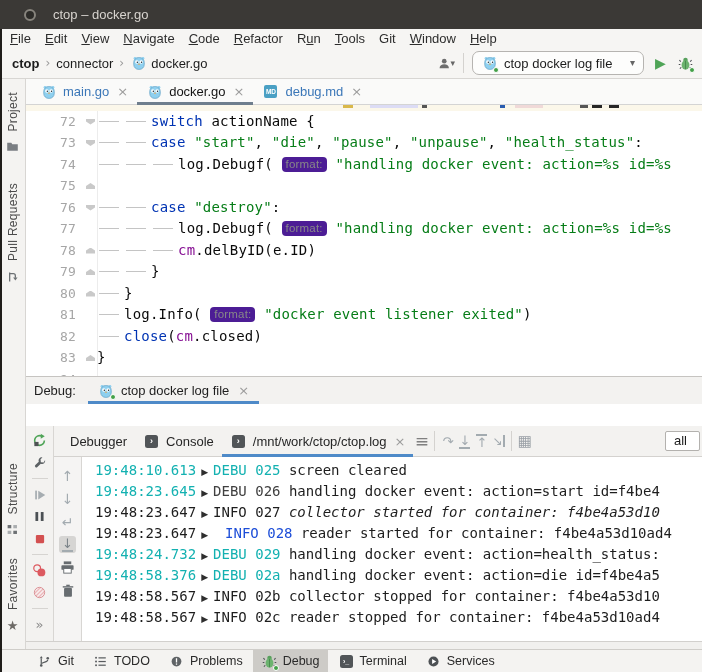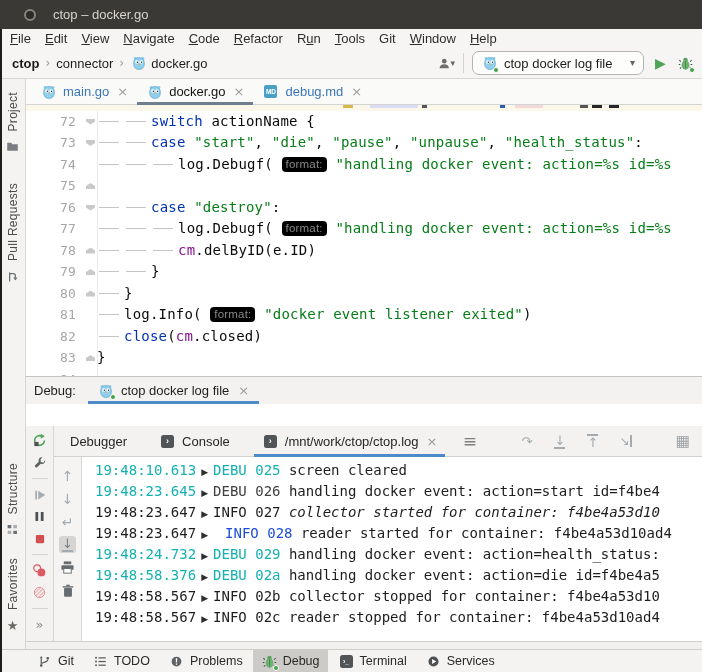--- a/index.html
+++ b/index.html
@@ -48,21 +48,21 @@
 .cl.partial{background:#fbf7ea}
 .cl .num{width:58px;flex:none;text-align:right;padding-right:8px;color:#a6a6a6;font-size:13px}
 .cl .foldc{width:13px;flex:none;position:relative}
 .fold-mark{position:absolute;left:2px;top:8px;width:9px;height:6px;background:#c9c9c9}
 .fm-down{clip-path:polygon(0 0,100% 0,100% 50%,50% 100%,0 50%)}
 .fm-up{clip-path:polygon(50% 0,100% 50%,100% 100%,0 100%,0 50%)}
 .cl .code{flex:1;overflow:hidden}
 .tabch{display:inline-block;width:27px;height:21.5px;position:relative;vertical-align:top}
 .tabch::before{content:"";position:absolute;left:2px;right:5px;top:10px;height:1px;background:#c4c4c4}
 .kw{color:#0033b3}.str{color:#067d17}.fld{color:#871094}.pl{color:#0a0a0a}
-.hint{display:inline-block;background:#000000;color:#888;border-radius:4px;padding:0 4px;
+.hint{display:inline-block;background:#4c1d95;color:#888;border-radius:4px;padding:0 4px;
   font:11.5px "Liberation Sans",sans-serif;line-height:15px;vertical-align:1px}
 .frag{position:absolute;bottom:3px;height:5px}
 
 #crumb-bar{position:absolute;left:26px;top:378px;width:676px;height:20px;background:#f1f0ee;
   border-top:1px solid #d9d7d4;display:flex;align-items:center;padding-left:89px;font-size:12.5px;color:#333}
 
 #debug-header{position:absolute;left:26px;top:376px;width:676px;height:28px;background:#f3f2f0;
   border-top:1px solid #c6c4c1;display:flex;align-items:center;font-size:13px;color:#1e1e1e}
 #debug-label{margin-left:8px}
 #session-tab{display:flex;align-items:center;gap:6px;height:100%;padding:0 10px;margin-left:12px;position:relative}
@@ -70,21 +70,21 @@
 #session-tab .x{color:#9b9b9b;font-size:13px;margin-left:3px}
 
 #debug-controls{position:absolute;left:26px;top:426px;width:28px;height:215px;background:#f3f2f0;
   border-right:1px solid #d8d6d3;display:flex;flex-direction:column;align-items:center;padding-top:6px;gap:5px}
 .hsep{width:16px;height:1px;background:#d6d4d1;margin:2px 0}
 
 #console-strip{position:absolute;left:54px;top:457px;width:28px;height:184px;background:#f5f4f3;
   border-right:1px solid #d8d6d3;display:flex;flex-direction:column;align-items:center;padding-top:10px;gap:6px}
 
 #debug-toolbar{position:absolute;left:54px;top:426px;width:648px;height:31px;background:#f3f2f0;
-  border-bottom:1px solid #d4d2cf;display:flex;align-items:center;font-size:13px;color:#262626;padding-left:8px;gap:16px}
+  border-bottom:1px solid #d4d2cf;display:flex;align-items:center;font-size:13px;color:#262626;padding-left:8px;gap:0}
 .dtab{display:flex;align-items:center;gap:6px;height:100%;padding:0 8px;position:relative}
 .dtab.active::after{content:"";position:absolute;left:0;right:0;bottom:-1px;height:3px;background:#4e8ac8}
 .dtab .x{color:#9b9b9b;font-size:13px;margin-left:2px}
 #all-box{margin-left:auto;margin-right:2px;background:#fff;border:1px solid #b3b1ae;border-radius:2px;
   padding:1px 12px 2px 8px;font-size:13px;color:#1a1a1a}
 
 #log{position:absolute;left:82px;top:457px;width:620px;height:184px;background:#fff;overflow:hidden;
   font-family:"DejaVu Sans Mono","Liberation Mono",monospace;font-size:14px;line-height:21px;
   white-space:nowrap;padding:3px 0 0 13px;color:#1d1d1d}
 .log-arrow{font-size:9px;margin:0 5px;color:#2e2e2e}

